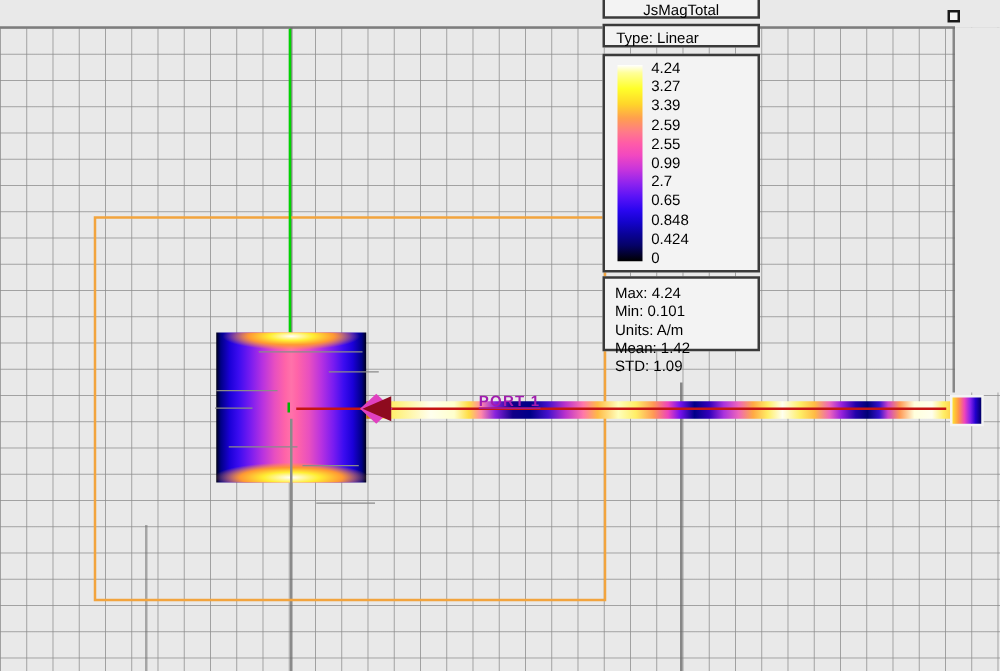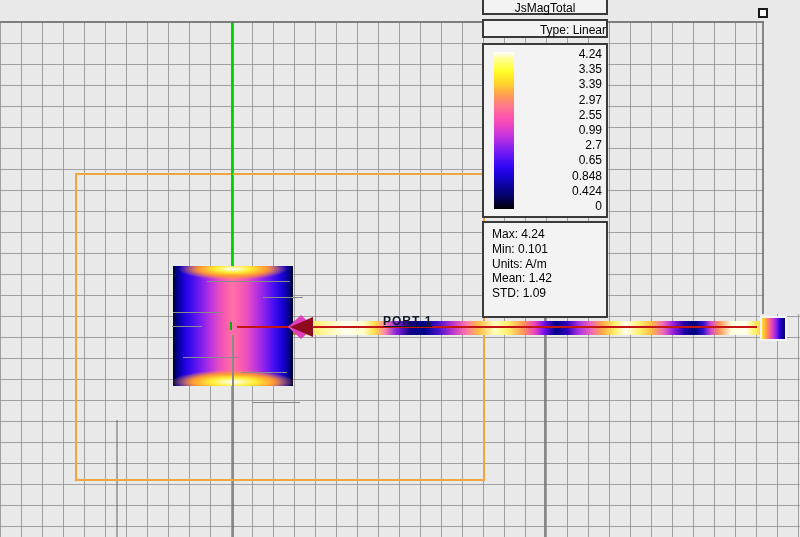--- a/index.html
+++ b/index.html
@@ -61,45 +61,45 @@
   .port-block{
     left:762px;top:318px;width:23px;height:21px;
     background:linear-gradient(90deg,#ffe033 0%,#ff9944 20%,#ee44bb 42%,#8822ee 62%,#2200cc 80%,#000066 100%);
     box-shadow:0 0 0 2px #f4f4f4;
   }
   .red-centerline{left:237px;top:326px;width:520px;height:2px;background:#c41414;}
   .arrow-svg{left:284px;top:312px;width:34px;height:30px;}
 
   .port-label{
     left:383px;top:314px;font-size:12px;font-weight:bold;letter-spacing:1px;
-    color:#0f172a;text-decoration:underline;
+    color:#a21caf;text-decoration:underline;
   }
 
   
   .legend{left:482px;top:-3px;width:126px;}
   .lbox{
     position:absolute;left:0;width:126px;box-sizing:border-box;
     background:#f3f3f3;border:2px solid #3a3a3a;color:#000;
   }
   .lg-title{top:0;height:18px;text-align:center;font-size:12px;padding-top:2px;}
-  .lg-type{top:22px;height:19px;font-size:12px;padding:2px 0 0 9px;text-align:right;}
-  .lg-scale{top:46px;height:175px;text-align:right;}
+  .lg-type{top:22px;height:19px;font-size:12px;padding:2px 0 0 9px;}
+  .lg-scale{top:46px;height:175px;}
   .cbar{
     position:absolute;left:10px;top:7px;width:20px;height:157px;
     background:linear-gradient(180deg,
       #ffffff 0%, #ffff99 4%, #ffff2a 12%, #ffd52a 20%, #ffa04d 27%,
       #ff7b88 34%, #ff5ba8 40%, #f248c0 46%, #c935db 53%, #9124ee 60%,
       #5b13f7 67%, #2a06f0 74%, #1403cc 80%, #0a0299 86%, #050266 92%, #000000 100%);
   }
   .cvals{
     position:absolute;left:37px;top:3px;bottom:4px;right:4px;
     display:flex;flex-direction:column;justify-content:space-between;
     font-size:12px;line-height:12px;
   }
-  .lg-stats{top:224px;height:97px;font-size:12px;line-height:14.8px;padding:4px 0 0 8px;}
+  .lg-stats{top:224px;height:60px;font-size:12px;line-height:14.8px;padding:4px 0 0 8px;}
 </style>
 </head>
 <body>
 
 <div id="app">
 
   <div class="abs grid"></div>
   <div class="abs grid-eraser"></div>
   <div class="abs hrule-top"></div>
   <div class="abs vmajor-center"></div>
@@ -134,23 +134,23 @@
 
   <div class="abs port-label">PORT 1</div>
 
   <div class="abs legend">
     <div class="lbox lg-title">JsMagTotal</div>
     <div class="lbox lg-type">Type: Linear</div>
     <div class="lbox lg-scale">
       <div class="cbar"></div>
       <div class="cvals">
         <span>4.24</span>
-        <span>3.35</span>
+        <span>3.27</span>
         <span>3.39</span>
-        <span>2.97</span>
+        <span>2.59</span>
         <span>2.55</span>
         <span>0.99</span>
         <span>2.7</span>
         <span>0.65</span>
         <span>0.848</span>
         <span>0.424</span>
         <span>0</span>
       </div>
     </div>
     <div class="lbox lg-stats">

